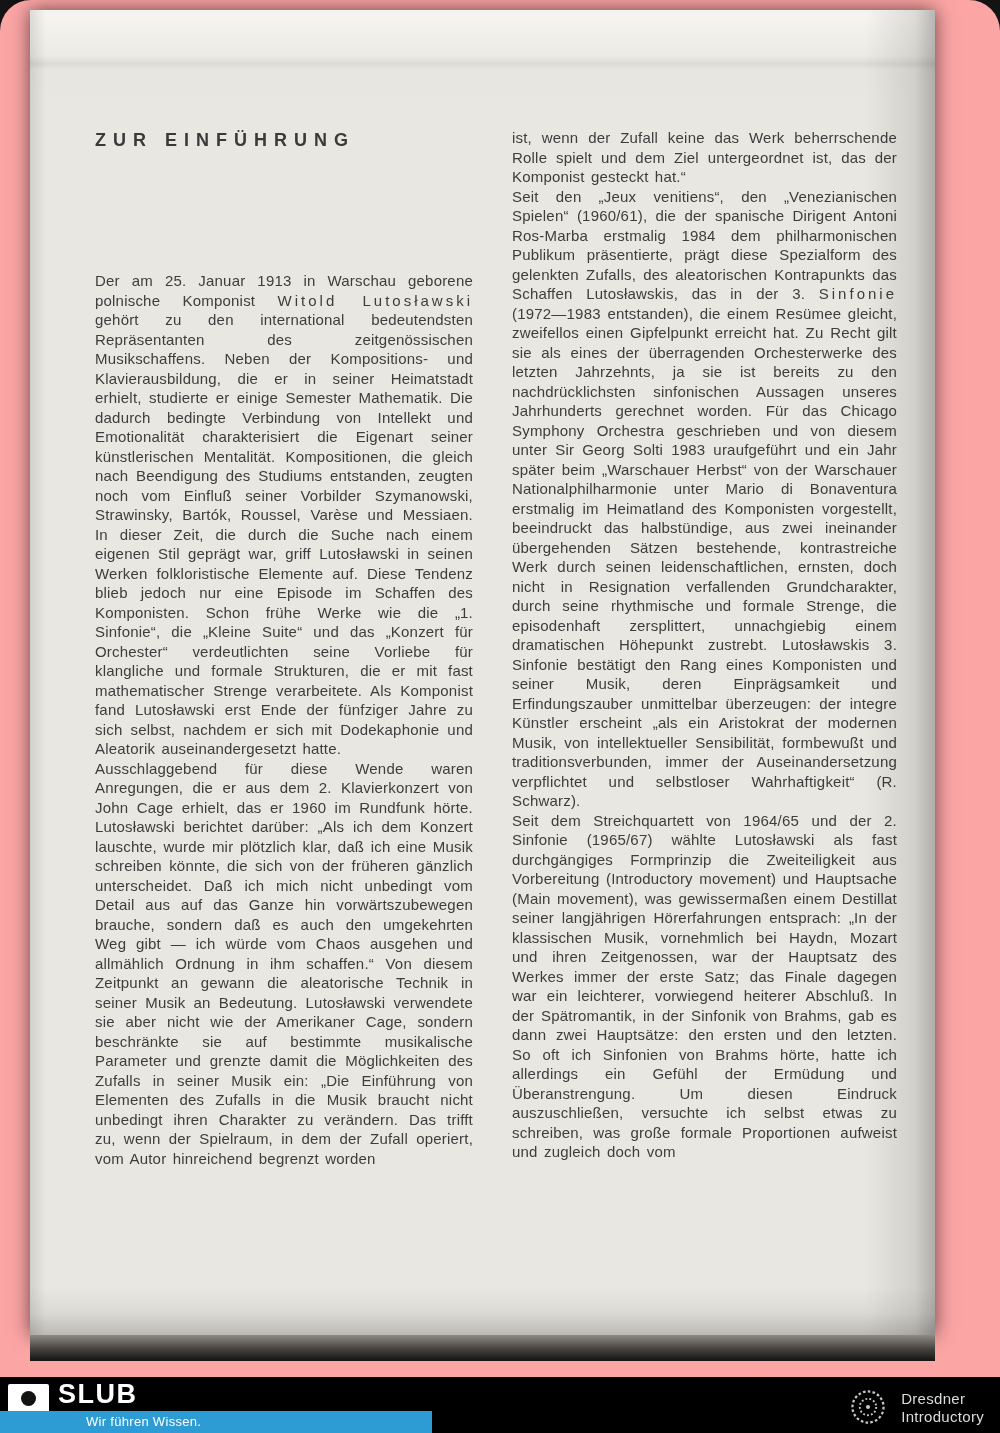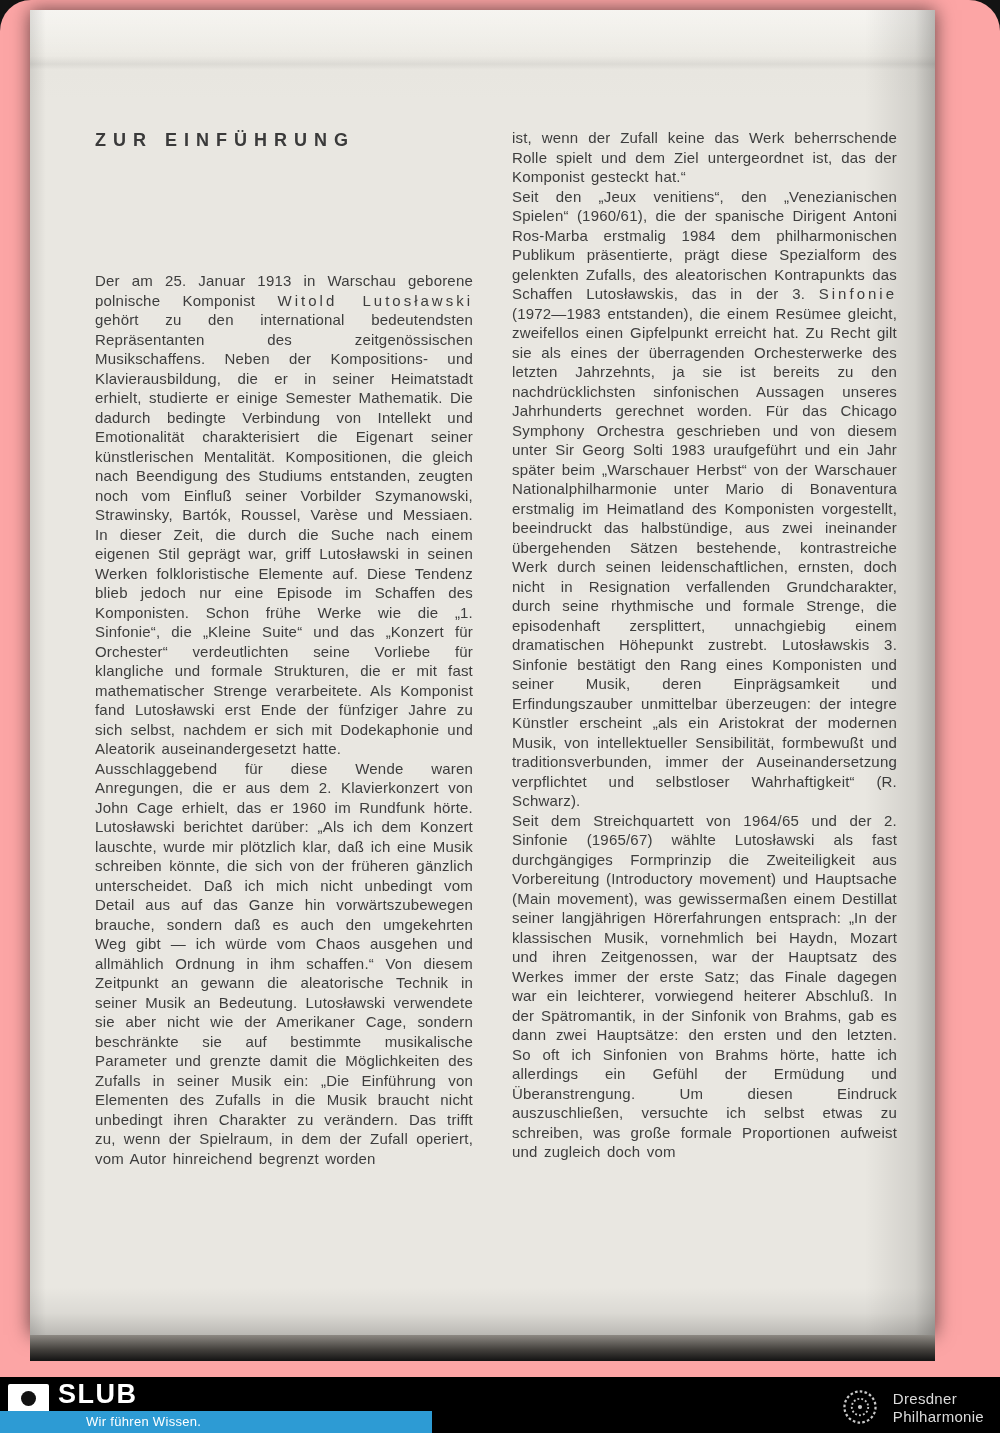--- a/index.html
+++ b/index.html
@@ -125,19 +125,19 @@
         <svg width="38" height="38" viewBox="0 0 44 44" aria-hidden="true">
           <g fill="none" stroke="#c7c7c7">
             <circle cx="22" cy="22" r="18" stroke-width="2.6" stroke-dasharray="3 2.6"></circle>
             <circle cx="22" cy="22" r="9.5" stroke-width="2.2" stroke-dasharray="2.2 2.4"></circle>
             <circle cx="22" cy="22" r="2.4" fill="#c7c7c7" stroke="none"></circle>
           </g>
         </svg>
       </span>
       <div class="phil-name">
         <div>Dresdner</div>
-        <div>Philharmonie</div>
+        <div>Introductory</div>
       </div>
     </div>
 
   </footer>
 
 </div>
 
 </body></html>

